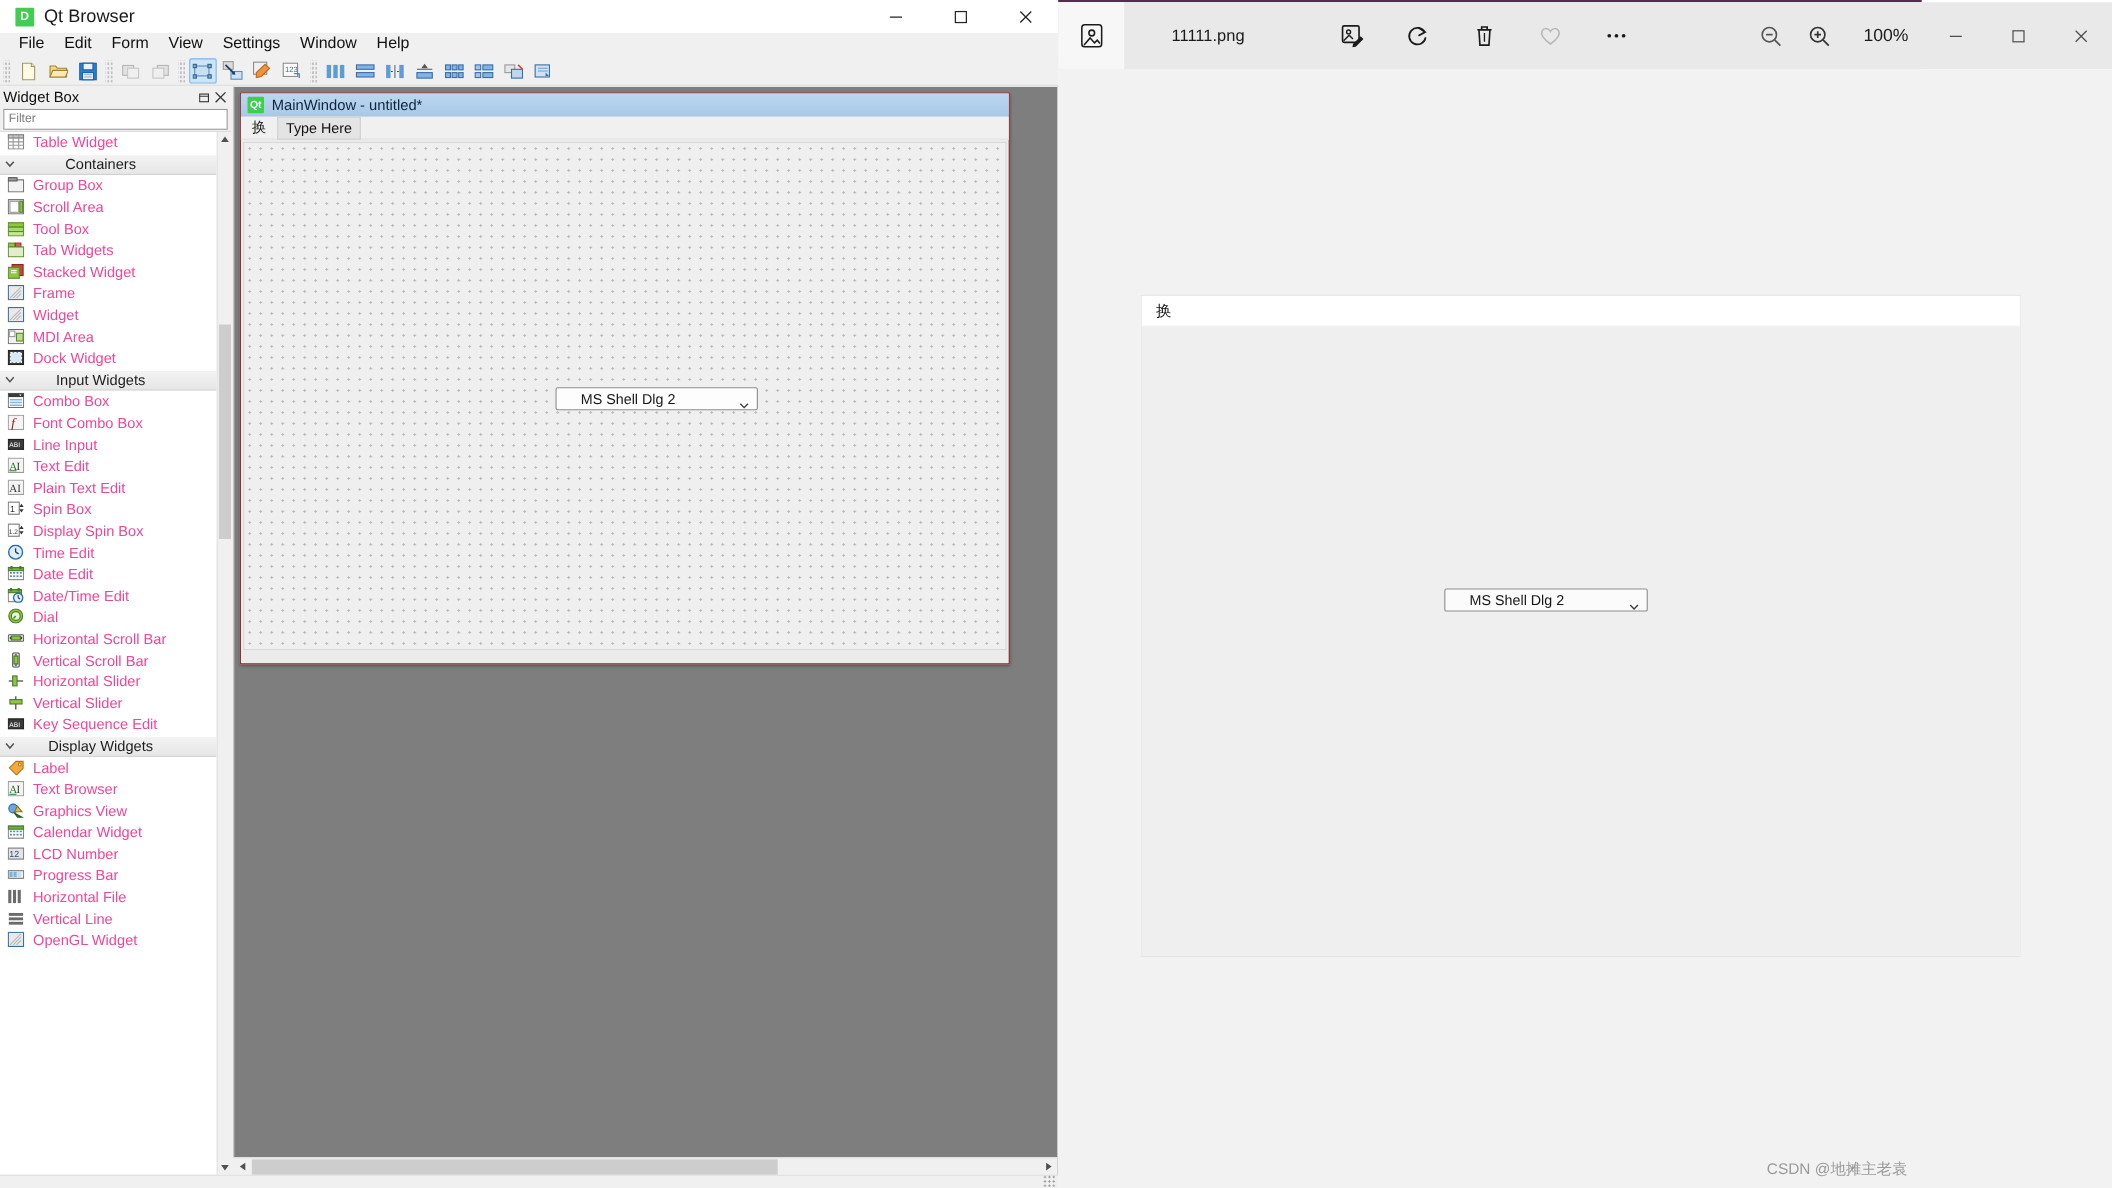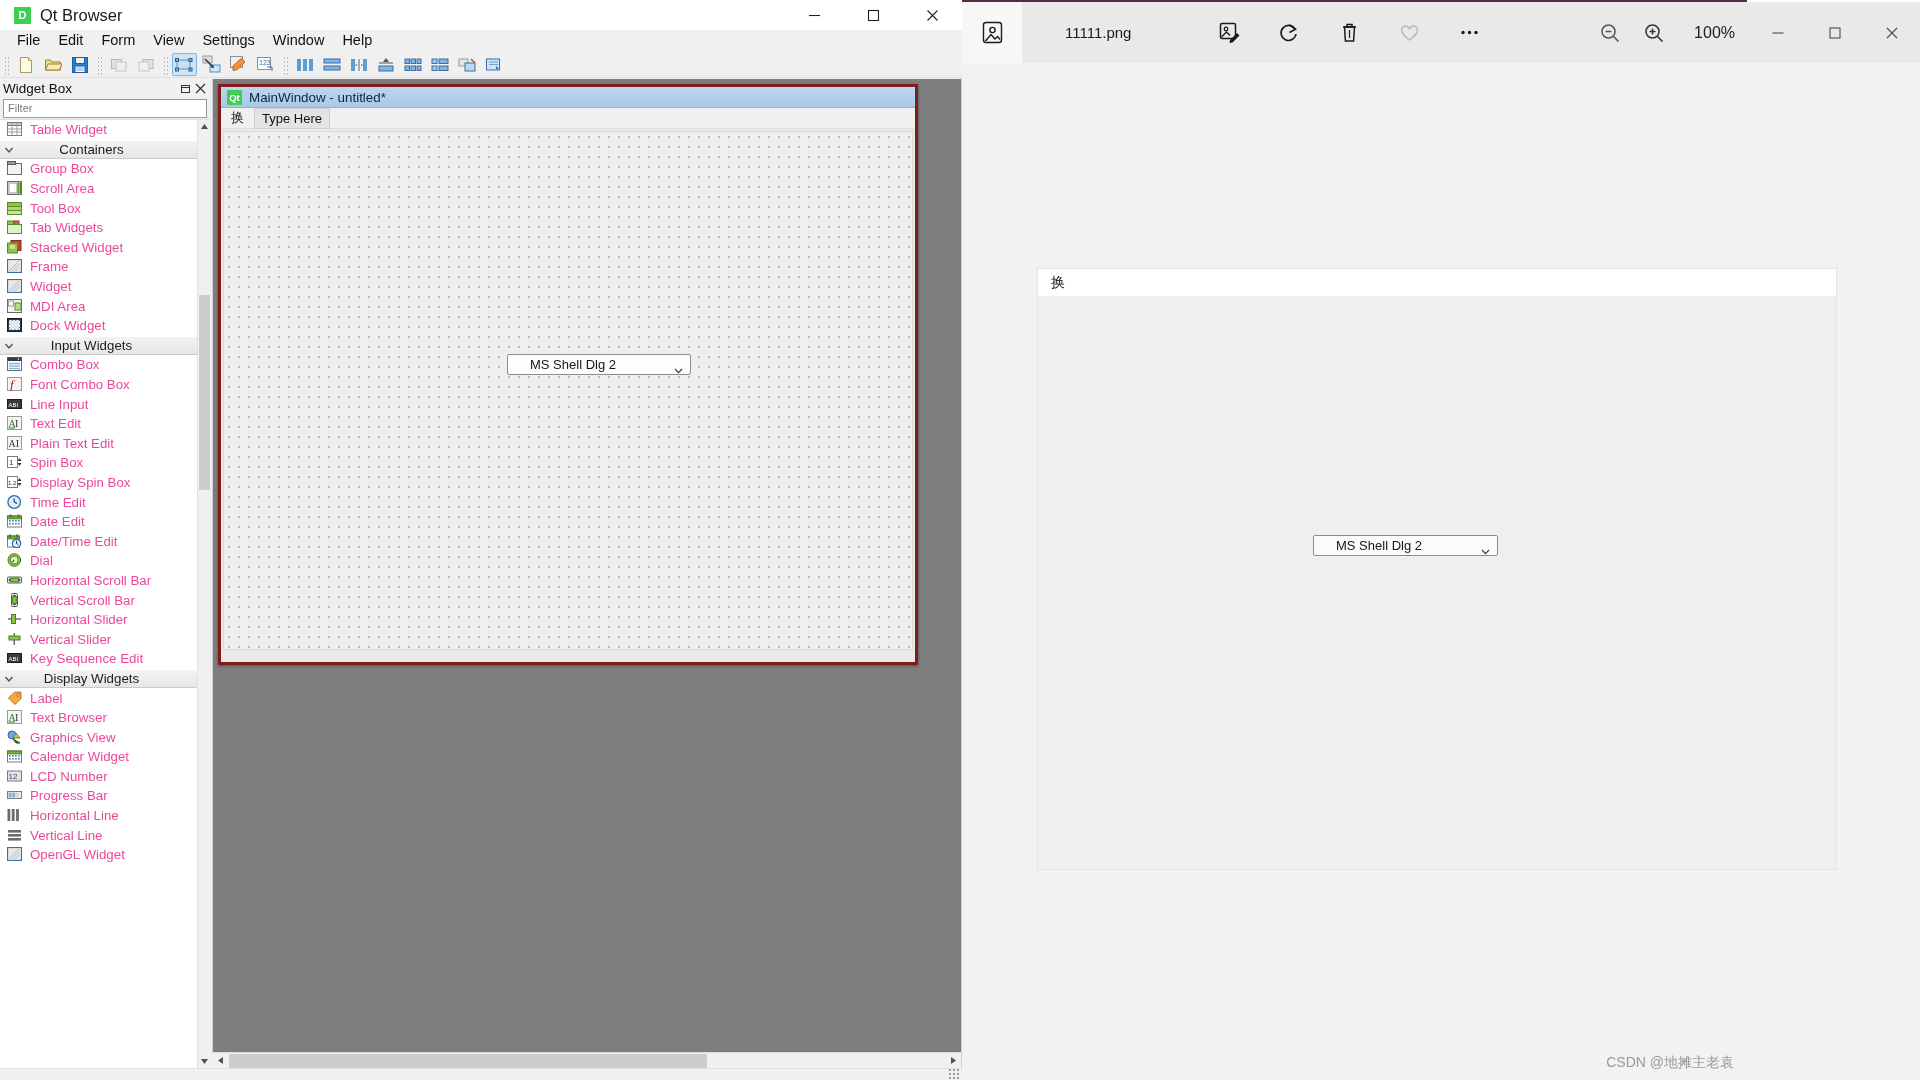--- a/index.html
+++ b/index.html
@@ -127,22 +127,22 @@
   }
   #wb-scroll .sb-bot { position: absolute; bottom: 0; left: 0; }
 
   
   #mdi-area {
     position: absolute; left: 212px; top: 79px; right: 0; bottom: 28px;
     background: #7e7e7e;
     border-left: 1px solid #d0d0d0;
   }
   #form-window {
-    position: absolute; left: 5px; top: 5px; width: 700px; height: 581px;
-    background: #ebebeb; border: 3px solid #7f1d1d;
+    position: absolute; left: 5px; top: 5px; width: 700px; height: 520px;
+    background: #ebebeb; border: 1px solid #7f1d1d;
     box-shadow: 0 1px 3px rgba(0,0,0,.35);
   }
   #form-titlebar {
     height: 21px; background: linear-gradient(#bcd7ef,#a8c9e8);
     display: flex; align-items: center; gap: 7px; padding-left: 6px;
     border-bottom: 1px solid #8fb4da;
   }
   #form-title { font-size: 13.4px; color: #10243a; }
   #form-menubar {
     height: 21px; background: #f0f0f0; display: flex; align-items: center;
@@ -834,21 +834,21 @@
               <span>Progress Bar</span>
             </div>
             <div class="wb-row">
               <span class="wb-ico">
                 <svg width="15" height="14">
                   <rect x="0.5" y="1" width="2.8" height="12" fill="#6b6b6b"></rect>
                   <rect x="4.8" y="1" width="2.8" height="12" fill="#6b6b6b"></rect>
                   <rect x="9.1" y="1" width="2.8" height="12" fill="#6b6b6b"></rect>
                 </svg>
               </span>
-              <span>Horizontal Line</span>
+              <span>Horizontal File</span>
             </div>
             <div class="wb-row">
               <span class="wb-ico">
                 <svg width="15" height="14">
                   <rect x="1" y="2" width="13" height="2.6" fill="#6b6b6b"></rect>
                   <rect x="1" y="6" width="13" height="2.6" fill="#6b6b6b"></rect>
                   <rect x="1" y="10" width="13" height="2.6" fill="#6b6b6b"></rect>
                 </svg>
               </span>
               <span>Vertical Line</span>

